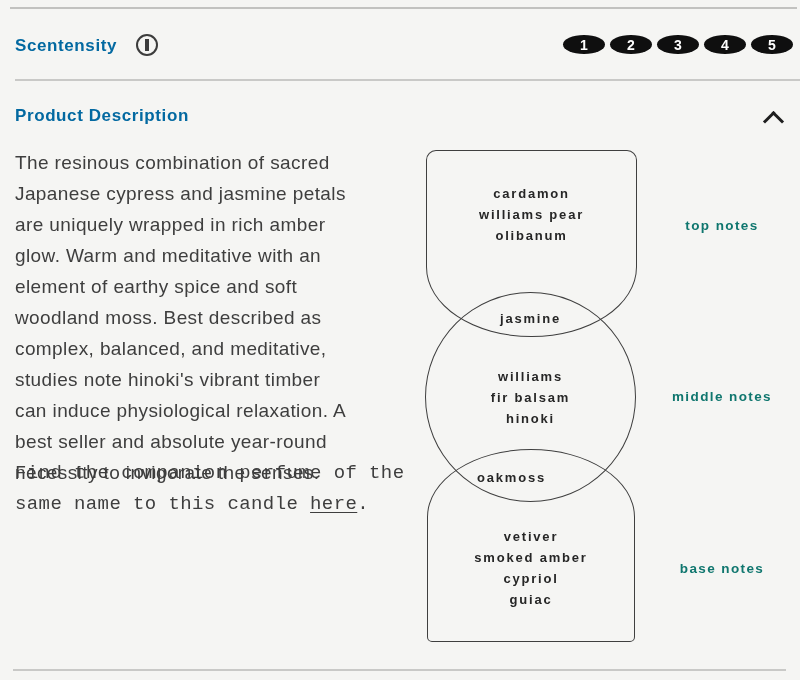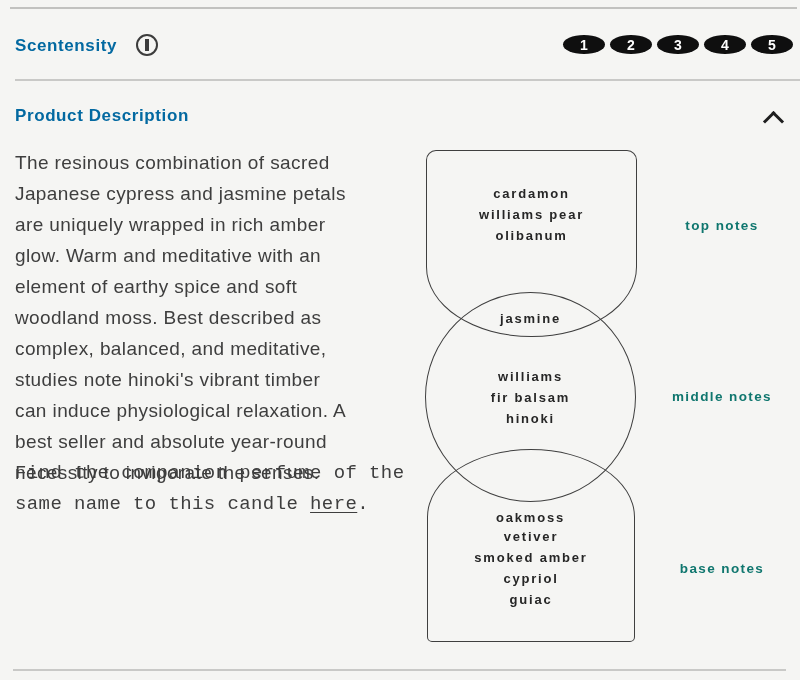--- a/index.html
+++ b/index.html
@@ -107,21 +107,21 @@
     font-size: 13px;
     font-weight: 700;
     letter-spacing: 1.8px;
     line-height: 21px;
     color: #262626;
   }
   .shape-text span { display: block; }
   #top-notes-list    { left: 426px; top: 183px; width: 211px; }
   #jasmine-note      { left: 425px; top: 308px; width: 211px; }
   #middle-notes-list { left: 425px; top: 366px; width: 211px; }
-  #oakmoss-note      { left: 425px; top: 467px; width: 211px; margin-top: 40px; }
+  #oakmoss-note      { left: 406px; top: 467px; width: 211px; }
   #base-notes-list   { left: 427px; top: 526px; width: 208px; }
 
   .note-label {
     position: absolute;
     left: 656px;
     width: 132px;
     text-align: center;
     font-size: 13.5px;
     font-weight: 700;
     letter-spacing: 1.4px;

